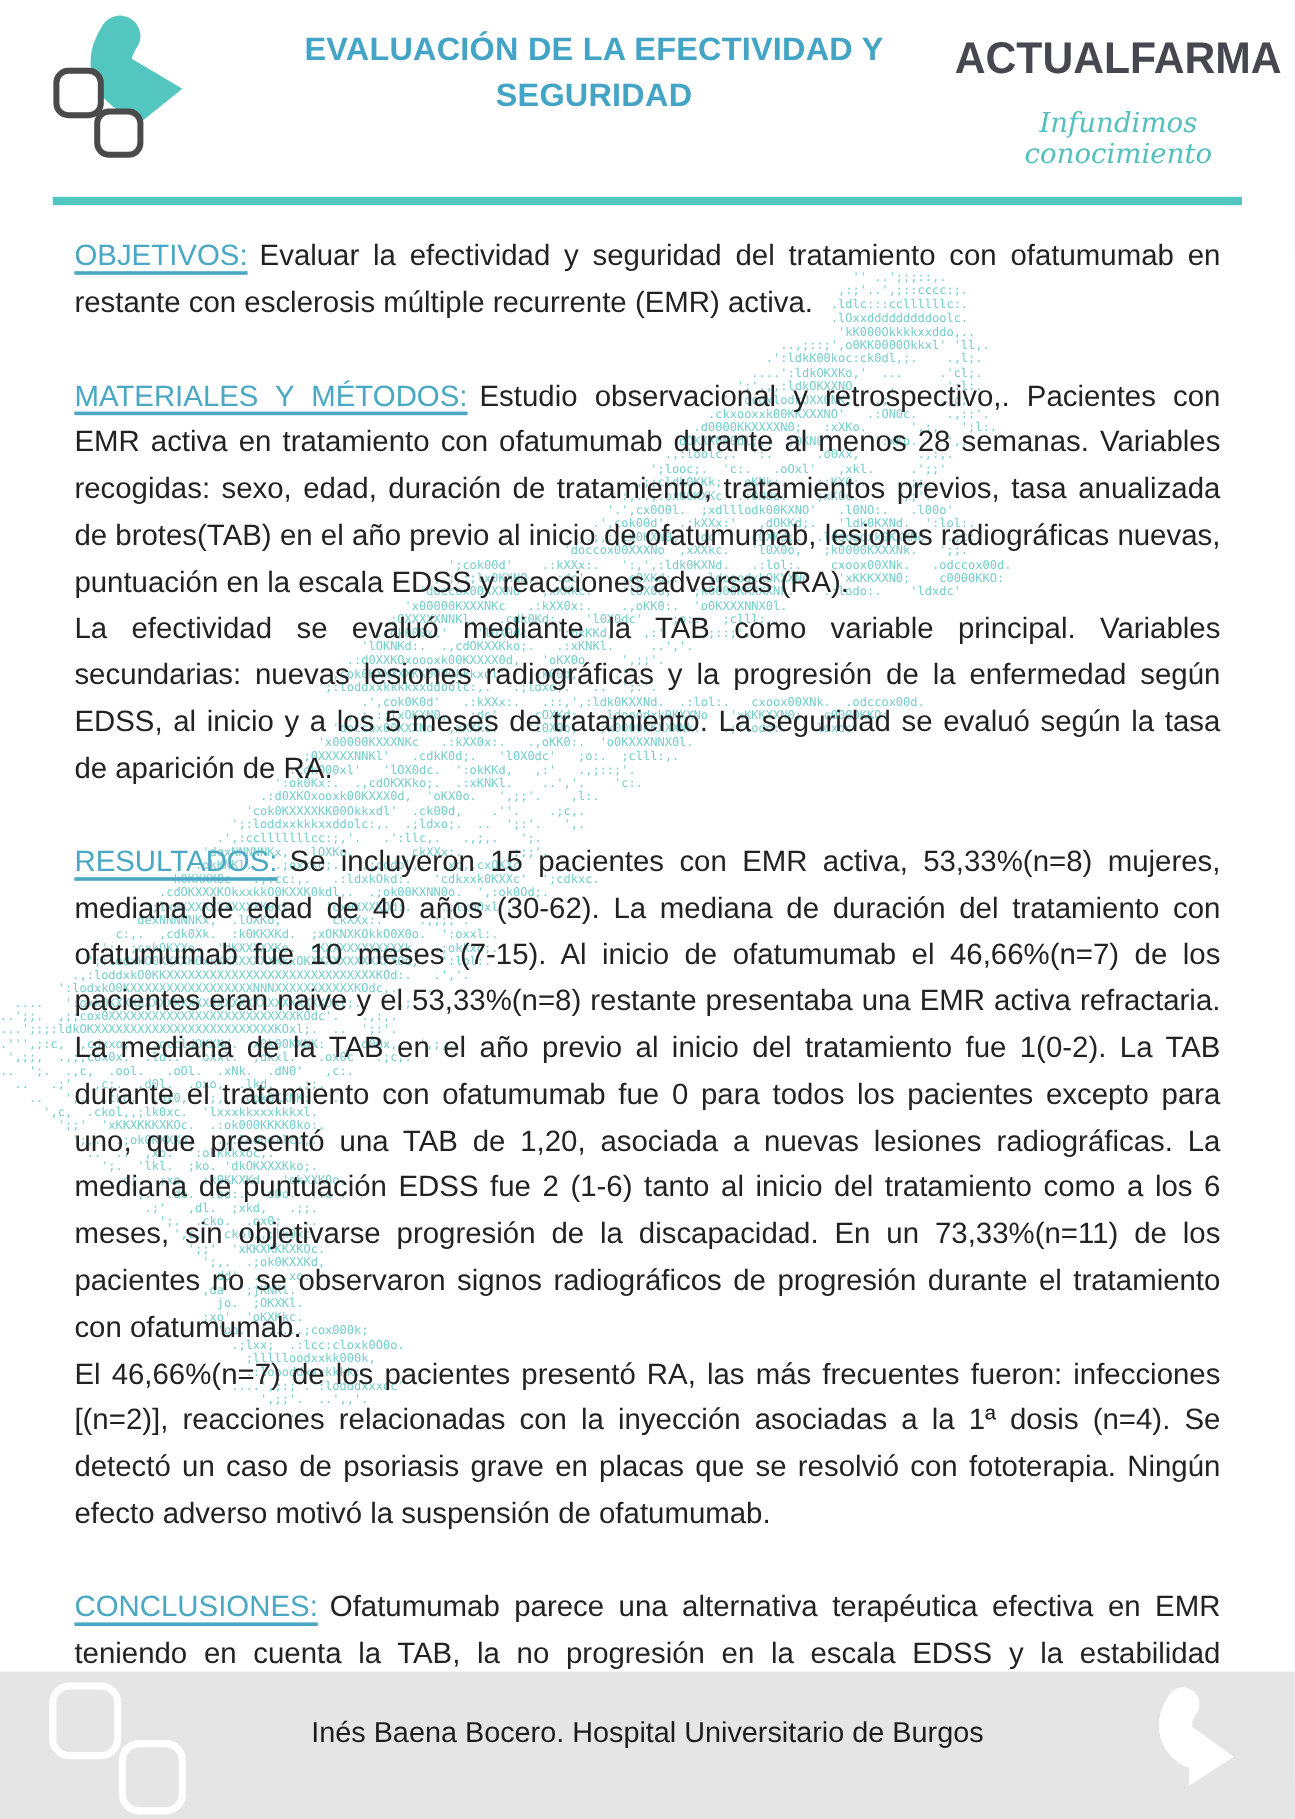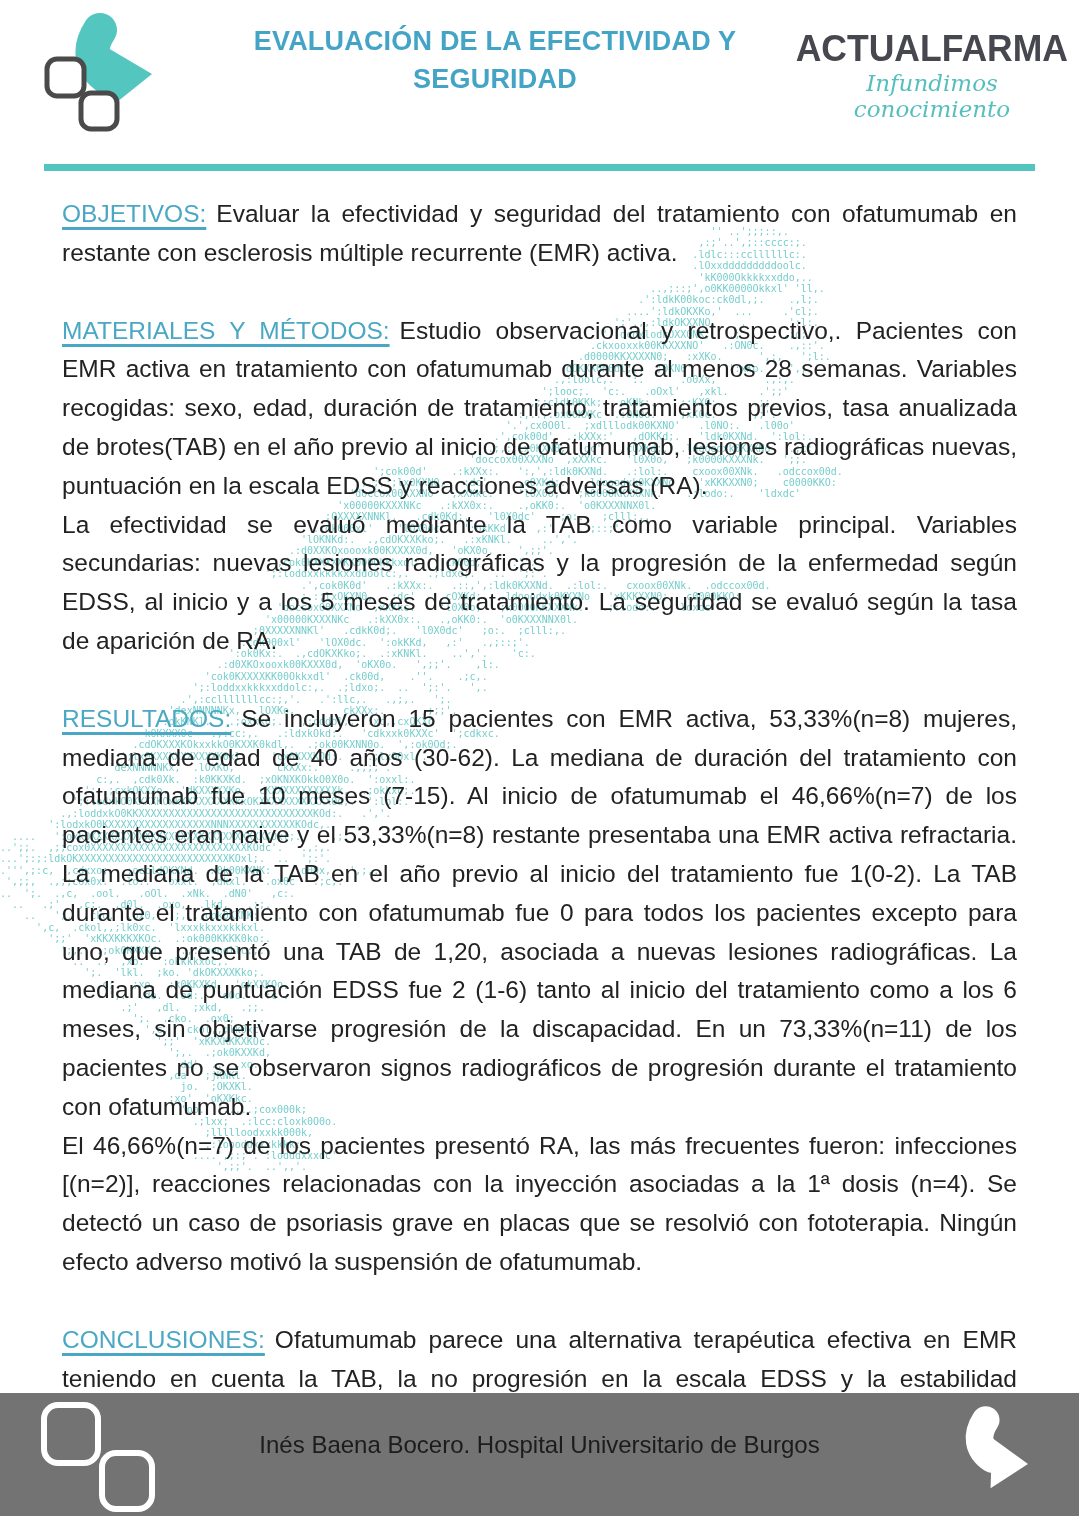--- a/index.html
+++ b/index.html
@@ -24,42 +24,42 @@
     text-align:center;color:#44a4c6;font-weight:bold;
     font-size:27px;line-height:38px;letter-spacing:.2px;
   }
   .brand{position:absolute;right:4px;top:28px;width:286px;text-align:center;}
   .brand-name{
     display:inline-block;font-weight:bold;font-size:37px;color:#47474f;
     letter-spacing:0;transform:scale(.96,1);transform-origin:center;
     white-space:nowrap;
   }
   .brand-tagline{
-    margin-top:0;font-family:"DejaVu Serif",serif;font-style:italic;
+    margin-top:20px;font-family:"DejaVu Serif",serif;font-style:italic;
     font-size:23px;color:#55bfbd;
   }
   .rule{height:7px;background:#52c5c1;margin:0 44px;}
   
   .content{
     position:relative;z-index:1;
     padding:24px 62px 0 62px;
     font-size:24.5px;line-height:38.8px;color:#222;
     text-align:justify;
   }
   .section{margin:0 0 39px 0;}
   .section p{margin:0;}
   .heading{
     color:#4aa8c4;font-weight:normal;
     text-decoration:underline;text-decoration-thickness:2.5px;text-underline-offset:5px;
     padding-right:10px;
   }
   
   .footer{
     position:absolute;left:0;top:1393px;width:1079px;height:123px;
-    background:#737373;z-index:2;
+    background:#e5e5e5;z-index:2;
   }
   .footer-squares{position:absolute;left:40px;top:8px;}
   .footer-arrow{position:absolute;right:38px;top:6px;}
   .author{
     position:absolute;left:0;right:0;top:38px;text-align:center;
     font-size:24px;color:#1c1c1c;
   }
 </style>
 </head>
 <body>

